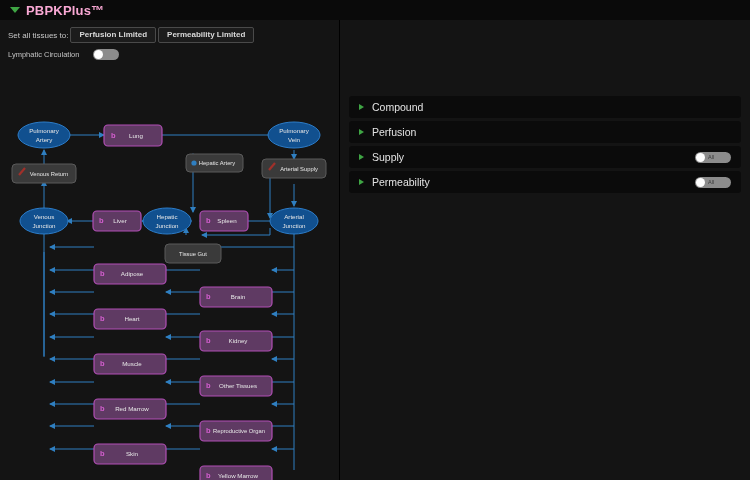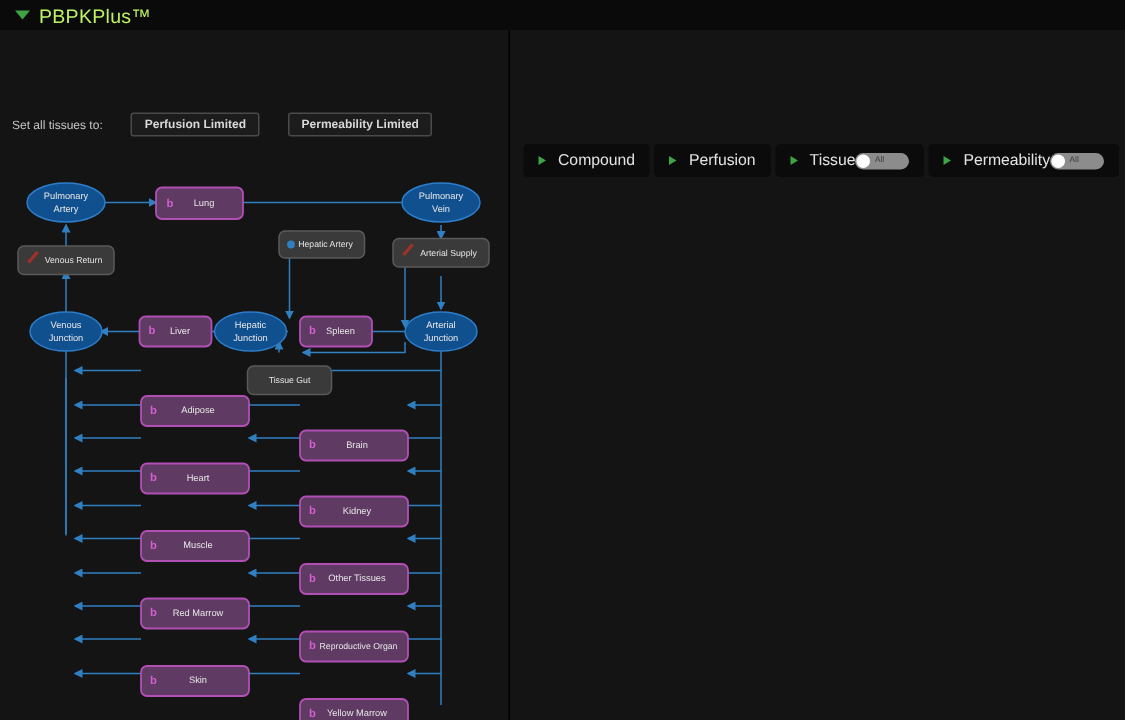--- a/index.html
+++ b/index.html
@@ -16,32 +16,32 @@
   .titlebar {
     position: absolute; left: 0; top: 0; width: 750px; height: 20px;
     background: #0a0a0a;
     display: flex; align-items: center; gap: 6px; padding-left: 10px;
   }
   .tri-green {
     width: 0; height: 0;
     border-left: 5px solid transparent; border-right: 5px solid transparent;
     border-top: 6px solid #3fa544;
   }
-  .app-title { font-size: 13px; color: #bef264; letter-spacing: .2px; }
+  .app-title { font-size: 13px; color: #f9a8d4; letter-spacing: .2px; font-weight: bold; }
 
   
   .left-pane {
     position: absolute; left: 0; top: 20px; width: 340px; height: 460px;
     background: #141414;
     border-right: 1px solid #000;
   }
 
   .controls { position: absolute; left: 0; top: 0; width: 340px; padding: 6px 8px 0 8px; }
 
-  .set-row { display: flex; align-items: center; gap: 19px; height: 18px; margin-top: 48px; }
+  .set-row { display: flex; align-items: center; gap: 2px; height: 18px; }
   .set-label { font-size: 8px; color: #c7c7c7; }
   .btn {
     background: #1c1c1c; border: 1px solid #4a4a4a; border-radius: 2px;
     color: #d9d9d9; font-size: 8px; padding: 3px 8px; line-height: 1;
     font-family: "Liberation Sans", sans-serif; cursor: pointer; font-weight: bold;
   }
 
   .ctrl-row { display: flex; align-items: center; height: 14px; margin-top: 3px; }
   .ctrl-label { font-size: 7.5px; color: #c2c2c2; width: 85px; }
 
@@ -75,21 +75,21 @@
     pointer-events: none;
   }
   .nlabel.sm { font-size: 5.8px; }
   .bicon {
     font-family: "Liberation Sans", sans-serif; font-size: 7.5px; font-weight: bold;
     fill: #d45fd0; dominant-baseline: middle;
   }
 
   
   .right-pane { position: absolute; left: 340px; top: 20px; width: 410px; height: 460px; background: #141414; }
-  .acc-list { position: absolute; left: 9px; top: 76px; width: 392px; display: flex; gap: 3px; }
+  .acc-list { position: absolute; left: 9px; top: 76px; width: 392px; display: flex; flex-direction: column; gap: 3px; }
   .acc-row {
     height: 22px; background: #0b0b0b; border-radius: 3px;
     display: flex; align-items: center; padding: 0 10px; cursor: pointer;
   }
   .tri-sm {
     width: 0; height: 0; flex: none; margin-right: 8px;
     border-top: 3.5px solid transparent; border-bottom: 3.5px solid transparent;
     border-left: 5px solid #3fa544;
   }
   .acc-label { font-size: 10.5px; color: #e3e3e3; flex: 1; }
@@ -118,20 +118,26 @@
   <div class="left-pane">
 
     <div class="controls">
 
       <div class="set-row">
         <span class="set-label">Set all tissues to:</span>
         <button class="btn">Perfusion Limited</button>
         <button class="btn">Permeability Limited</button>
       </div>
 
+      <div class="ctrl-row">
+        <span class="ctrl-label">Lymphatic Circulation</span>
+        <span class="toggle">
+            <span class="knob"></span>
+          </span>
+      </div>
 
 
     </div>
 
     <div class="diagram">
       <svg width="340" height="388" viewBox="0 0 340 388" xmlns="http://www.w3.org/2000/svg">
         <defs>
           <marker id="ar" markerWidth="6" markerHeight="6" refX="5" refY="3" orient="auto">
             <path d="M0,0 L6,3 L0,6 z" fill="#2f7fc1"></path>
           </marker>
@@ -321,21 +327,21 @@
         <span class="acc-label">Compound</span>
       </div>
 
       <div class="acc-row">
         <span class="tri-sm"></span>
         <span class="acc-label">Perfusion</span>
       </div>
 
       <div class="acc-row">
         <span class="tri-sm"></span>
-        <span class="acc-label">Tissue</span>
+        <span class="acc-label">Supply</span>
         <span class="toggle-all">
           <span class="knob"></span>
           <span class="alltxt">All</span>
         </span>
       </div>
 
       <div class="acc-row">
         <span class="tri-sm"></span>
         <span class="acc-label">Permeability</span>
         <span class="toggle-all">

